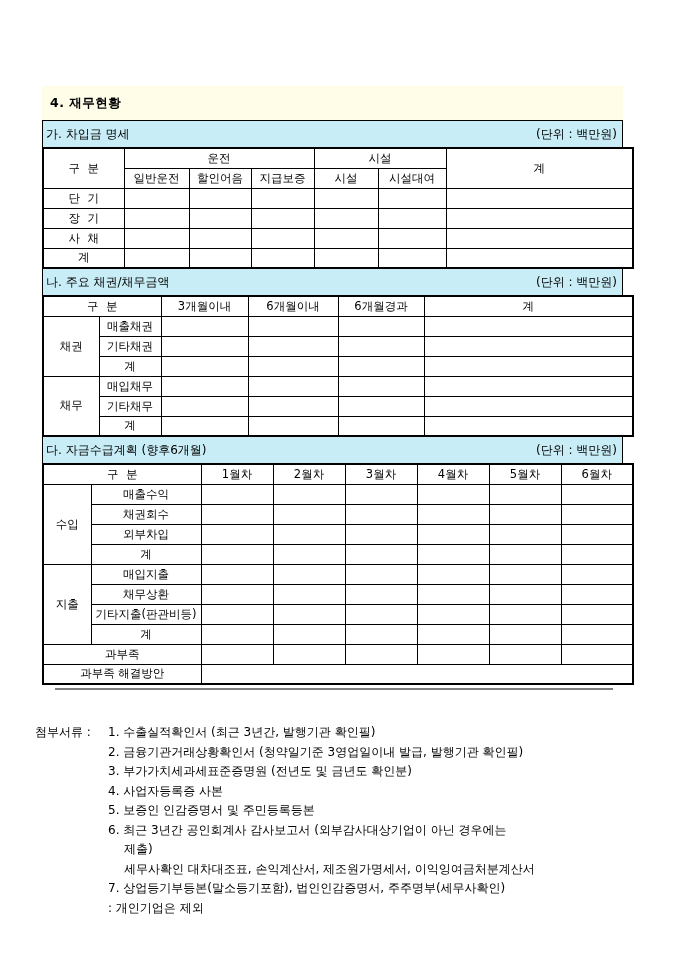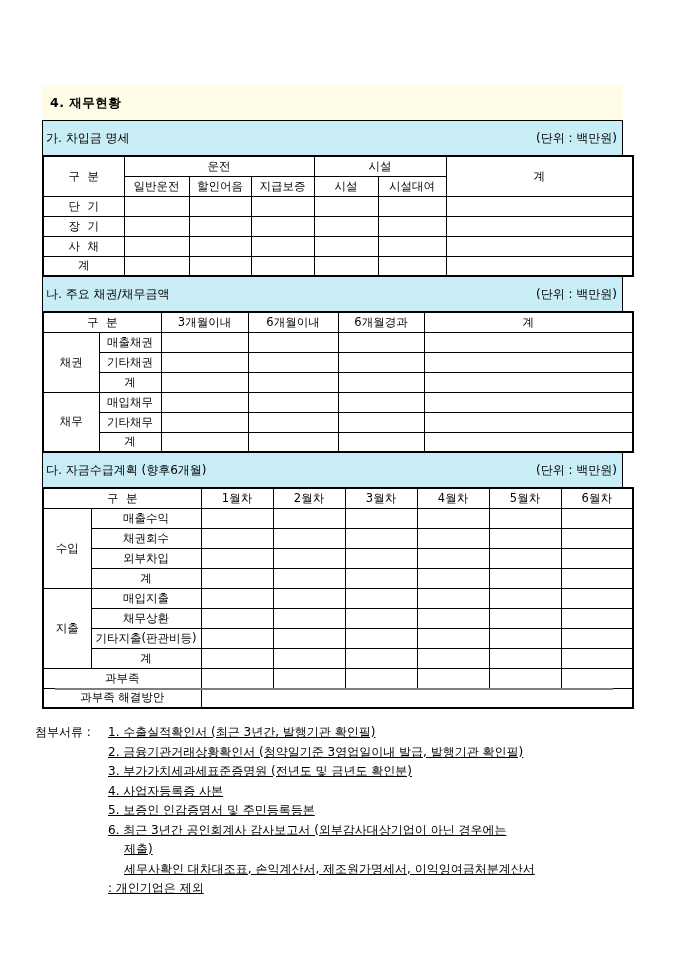--- a/index.html
+++ b/index.html
@@ -10,21 +10,21 @@
   }
   .form-wrap { position:absolute; left:42px; top:86px; width:581px; }
 
   .title-band {
     background:var(--title_band,#fffce8); height:34px;
     display:flex; align-items:center; padding-left:8px; box-sizing:border-box;
     font-size:12.5px; font-weight:bold; letter-spacing:0.5px;
   }
   .section-bar {
     background:var(--section_bar,#c9edf6); border:1px solid var(--border,#000);
-    height:36px; box-sizing:border-box; display:flex; align-items:center;
+    height:28px; box-sizing:border-box; display:flex; align-items:center;
     justify-content:space-between; padding:0 5px 0 3px; font-size:12px;
   }
   .section-bar + table, .tbl + .section-bar { margin-top:-1px; }
 
   table.tbl {
     border-collapse:collapse; table-layout:fixed; width:592px;
     border:2px solid var(--border,#000);
   }
   .tbl td {
     border:1px solid var(--border,#000); height:20px; padding:0 2px;
@@ -32,21 +32,21 @@
     overflow:hidden; box-sizing:border-box;
   }
   .tbl td.pre { white-space:pre; }
   .tbl td.lbl { }
 
   .attachments { position:absolute; left:35px; top:688px; width:590px; font-size:12px; }
   .att-rule { height:2px; background:var(--rule_gray,#7f7f7f); width:558px; margin-left:20px; margin-bottom:2px; }
   .att-body { display:flex;margin-top:33px; }
   .att-label { flex:0 0 73px; line-height:19.5px; white-space:pre; }
   .att-list { flex:1; }
-  .att-item { line-height:19.5px; white-space:pre;text-decoration:underline; }
+  .att-item { line-height:19.5px; white-space:pre; }
   .att-item.cont { padding-left:16px; }
 </style>
 </head>
 <body>
 
 <div class="form-wrap">
 
   <div class="title-band">
     <span>4. 재무현황</span>
   </div>
@@ -308,16 +308,17 @@
     <span class="att-label">첨부서류 : </span>
     <div class="att-list">
       <div class="att-item">1. 수출실적확인서 (최근 3년간, 발행기관 확인필)</div>
       <div class="att-item">2. 금융기관거래상황확인서 (청약일기준 3영업일이내 발급, 발행기관 확인필)</div>
       <div class="att-item">3. 부가가치세과세표준증명원 (전년도 및 금년도 확인분)</div>
       <div class="att-item">4. 사업자등록증 사본</div>
       <div class="att-item">5. 보증인 인감증명서 및 주민등록등본</div>
       <div class="att-item">6. 최근 3년간 공인회계사 감사보고서 (외부감사대상기업이 아닌 경우에는</div>
       <div class="att-item cont">제출)</div>
       <div class="att-item cont">세무사확인 대차대조표, 손익계산서, 제조원가명세서, 이익잉여금처분계산서</div>
+      <div class="att-item">7. 상업등기부등본(말소등기포함), 법인인감증명서, 주주명부(세무사확인)</div>
       <div class="att-item">: 개인기업은 제외</div>
     </div>
   </div>
 </div>
 
 </body></html>

